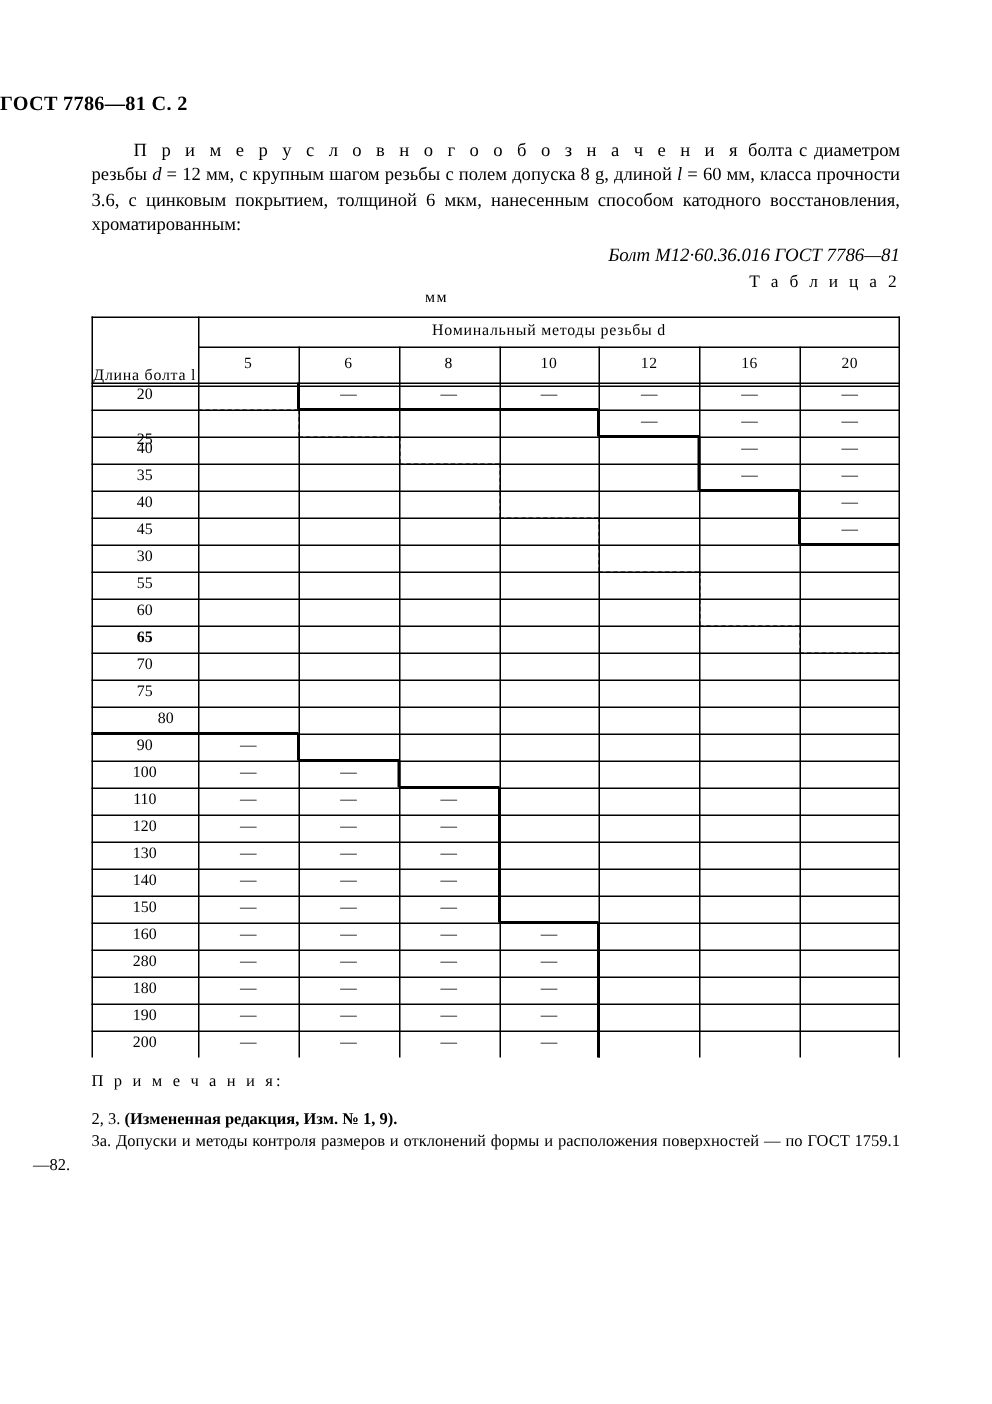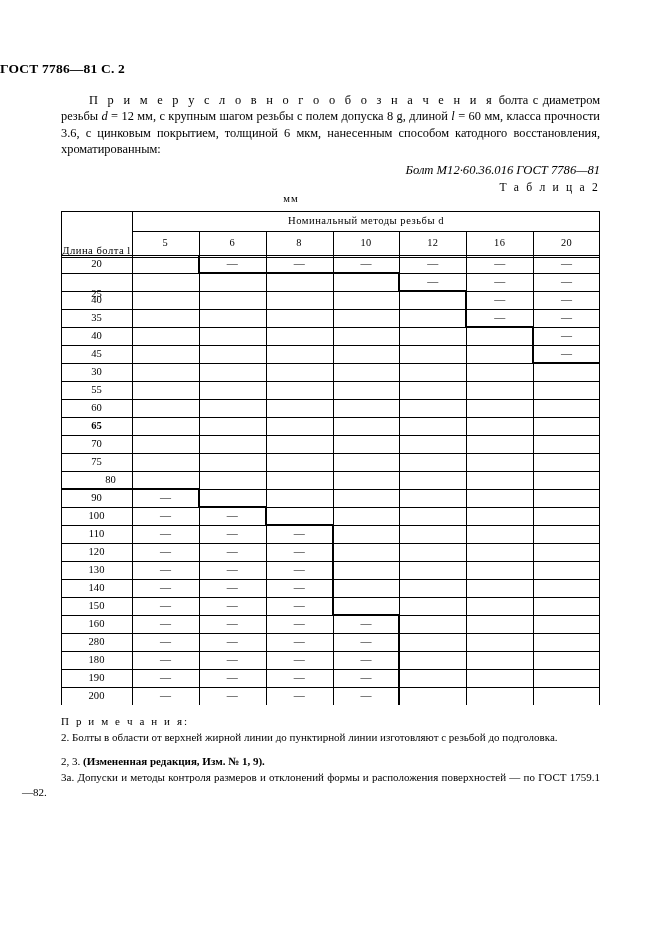--- a/index.html
+++ b/index.html
@@ -264,19 +264,18 @@
         <div class="hdash" style="left:338.42857142857144px;top:170px;width:66.85714285714289px;"></div>
         <div class="vdash" style="left:405.28571428571433px;top:170px;height:36px;"></div>
         <div class="hdash" style="left:405.28571428571433px;top:206px;width:66.85714285714283px;"></div>
         <div class="vdash" style="left:472.14285714285717px;top:206px;height:18px;"></div>
         <div class="hdash" style="left:472.14285714285717px;top:224px;width:66.85714285714283px;"></div>
       </div>
   </div>
 
   <div class="notes">
     <p class="ind spn">П р и м е ч а н и я:</p>
-    <p class="ind">2. Болты в области от верхней жирной линии до пунктирной линии изготовляют с резьбой до подголовка.</p>
     <div class="gap"></div>
     <p class="ind"><span>2, 3. </span><span class="bold">(Измененная редакция, Изм. № 1, 9).</span></p>
     <p class="ind">3а. Допуски и методы контроля размеров и отклонений формы и расположения поверхностей — по ГОСТ 1759.1—82.</p>
   </div>
 
 </div>
 
 </body></html>

